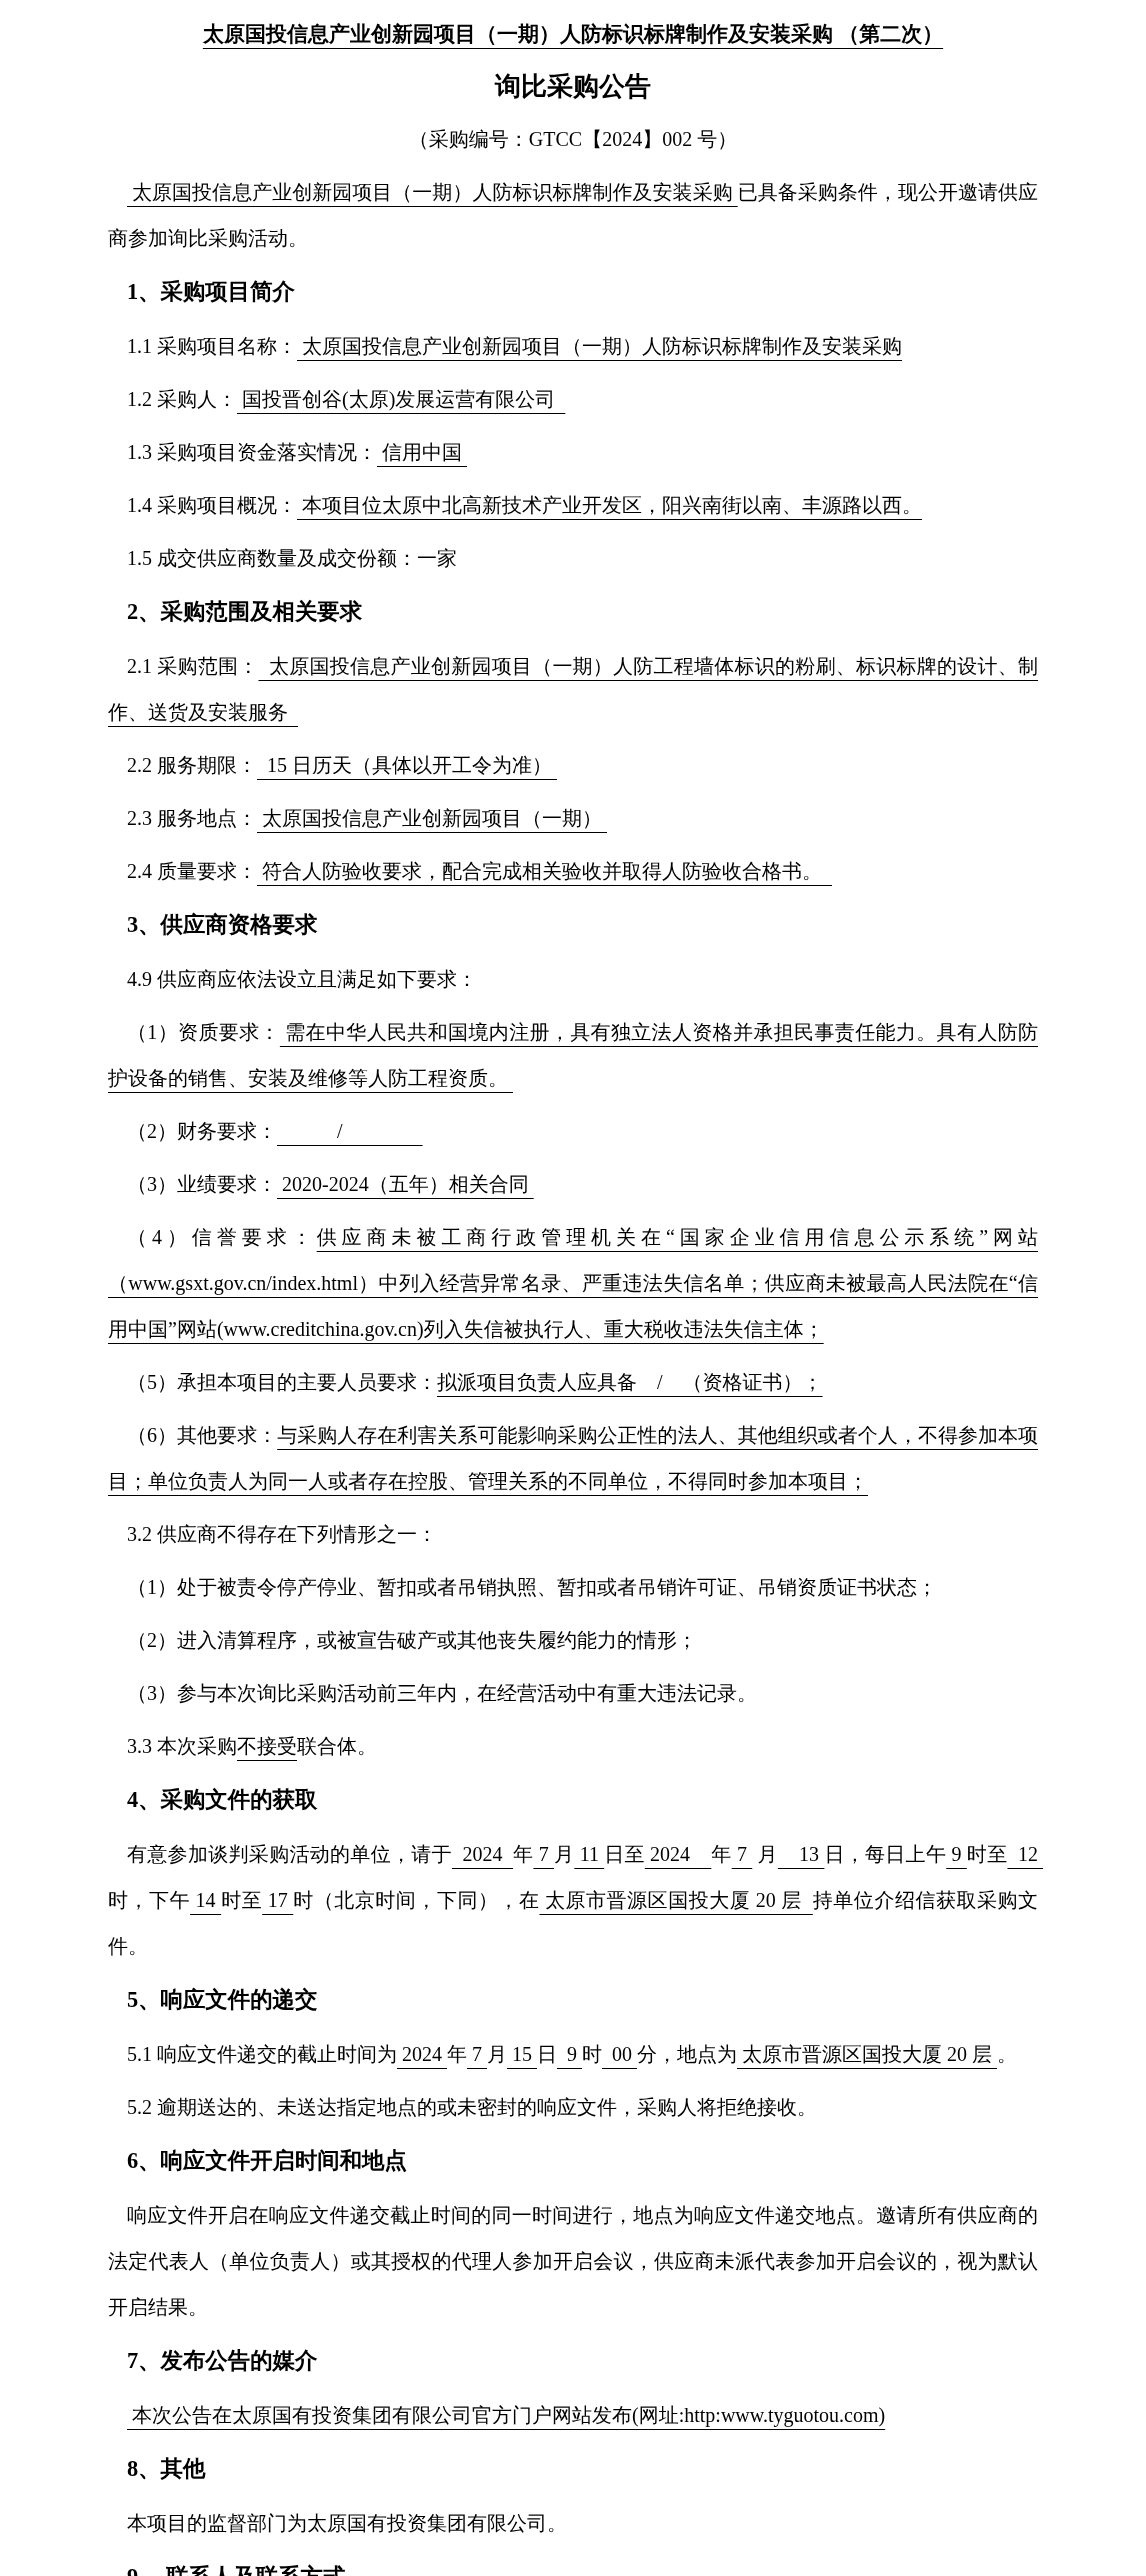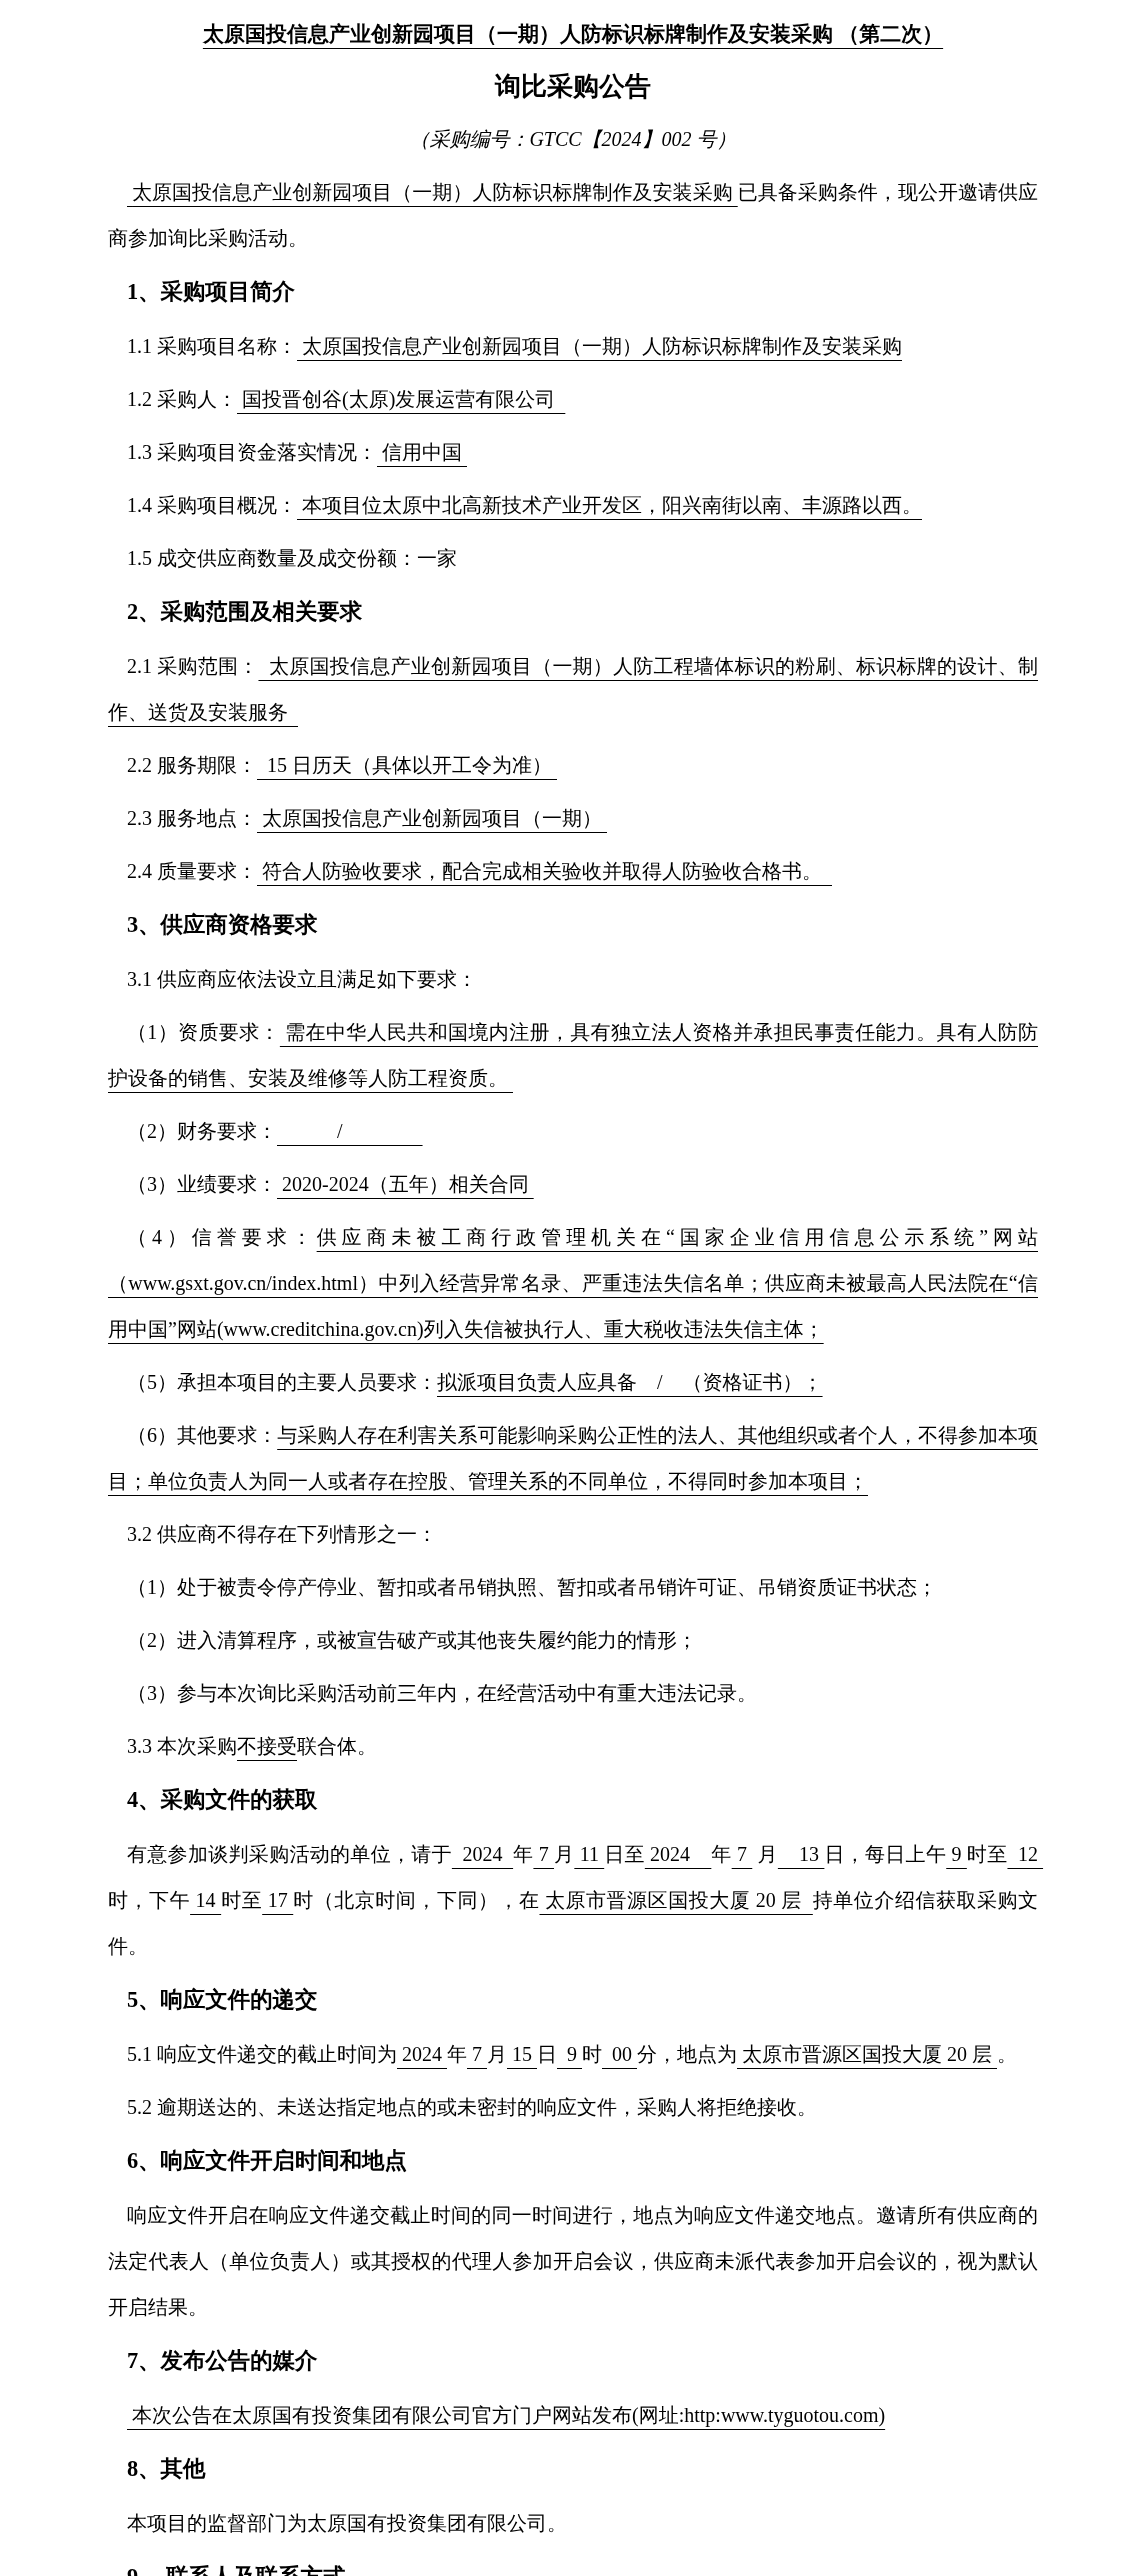--- a/index.html
+++ b/index.html
@@ -39,21 +39,20 @@
     text-indent: 0;
     font-weight: bold;
     font-size: 26px;
     line-height: 48px;
     font-family: "Liberation Sans", "DejaVu Sans", sans-serif;
   }
   p.blk.center {
     text-align: center;
     text-indent: 0;
     line-height: 45px;
-    font-style: italic;
   }
   p.blk.heading {
     font-weight: bold;
     font-size: 22.4px;
     font-family: Liberation Serif, serif;
     line-height: 48px;
   }
   .u {
     text-decoration: underline;
     text-underline-offset: 7.2px;
@@ -74,21 +73,21 @@
       <p class="blk para"><span>1.2 采购人：</span><span class="u"> 国投晋创谷(太原)发展运营有限公司  </span></p>
       <p class="blk para"><span>1.3 采购项目资金落实情况：</span><span class="u"> 信用中国 </span></p>
       <p class="blk para"><span>1.4 采购项目概况：</span><span class="u"> 本项目位太原中北高新技术产业开发区，阳兴南街以南、丰源路以西。</span></p>
       <p class="blk para"><span>1.5 成交供应商数量及成交份额：一家</span></p>
       <p class="blk heading"><span>2、采购范围及相关要求</span></p>
       <p class="blk para"><span>2.1 采购范围：</span><span class="u">  太原国投信息产业创新园项目（一期）人防工程墙体标识的粉刷、标识标牌的设计、制作、送货及安装服务  </span></p>
       <p class="blk para"><span>2.2 服务期限：</span><span class="u">  15 日历天（具体以开工令为准） </span></p>
       <p class="blk para"><span>2.3 服务地点：</span><span class="u"> 太原国投信息产业创新园项目（一期） </span></p>
       <p class="blk para"><span>2.4 质量要求：</span><span class="u"> 符合人防验收要求，配合完成相关验收并取得人防验收合格书。  </span></p>
       <p class="blk heading"><span>3、供应商资格要求</span></p>
-      <p class="blk para"><span>3.1 供应商应依法设立且满足如下要求：</span></p>
+      <p class="blk para"><span>4.9 供应商应依法设立且满足如下要求：</span></p>
       <p class="blk para"><span>（1）资质要求：</span><span class="u"> 需在中华人民共和国境内注册，具有独立法人资格并承担民事责任能力。具有人防防护设备的销售、安装及维修等人防工程资质。 </span></p>
       <p class="blk para"><span>（2）财务要求：</span><span class="u">　　　/　　　　</span></p>
       <p class="blk para"><span>（3）业绩要求：</span><span class="u"> 2020-2024（五年）相关合同 </span></p>
       <p class="blk para"><span>（4）信誉要求：</span><span class="u">供应商未被工商行政管理机关在“国家企业信用信息公示系统”网站（www.gsxt.gov.cn/index.html）中列入经营异常名录、严重违法失信名单；供应商未被最高人民法院在“信用中国”网站(www.creditchina.gov.cn)列入失信被执行人、重大税收违法失信主体；</span></p>
       <p class="blk para"><span>（5）承担本项目的主要人员要求：</span><span class="u">拟派项目负责人应具备　/　（资格证书）；</span></p>
       <p class="blk para"><span>（6）其他要求：</span><span class="u">与采购人存在利害关系可能影响采购公正性的法人、其他组织或者个人，不得参加本项目；单位负责人为同一人或者存在控股、管理关系的不同单位，不得同时参加本项目；</span></p>
       <p class="blk para"><span>3.2 供应商不得存在下列情形之一：</span></p>
       <p class="blk para"><span>（1）处于被责令停产停业、暂扣或者吊销执照、暂扣或者吊销许可证、吊销资质证书状态；</span></p>
       <p class="blk para"><span>（2）进入清算程序，或被宣告破产或其他丧失履约能力的情形；</span></p>
       <p class="blk para"><span>（3）参与本次询比采购活动前三年内，在经营活动中有重大违法记录。</span></p>

